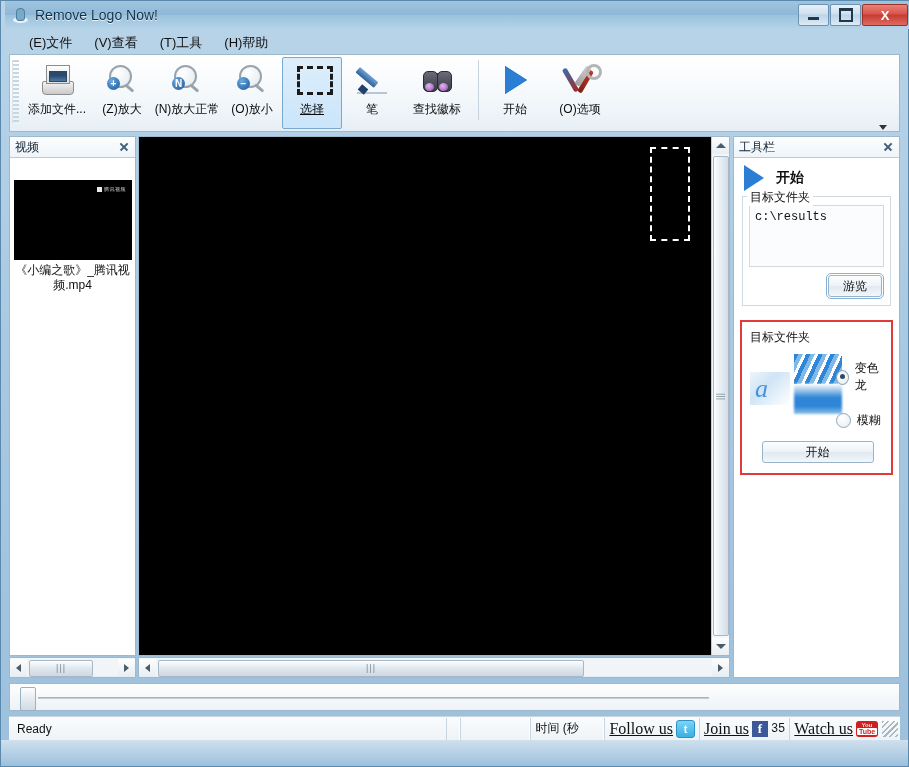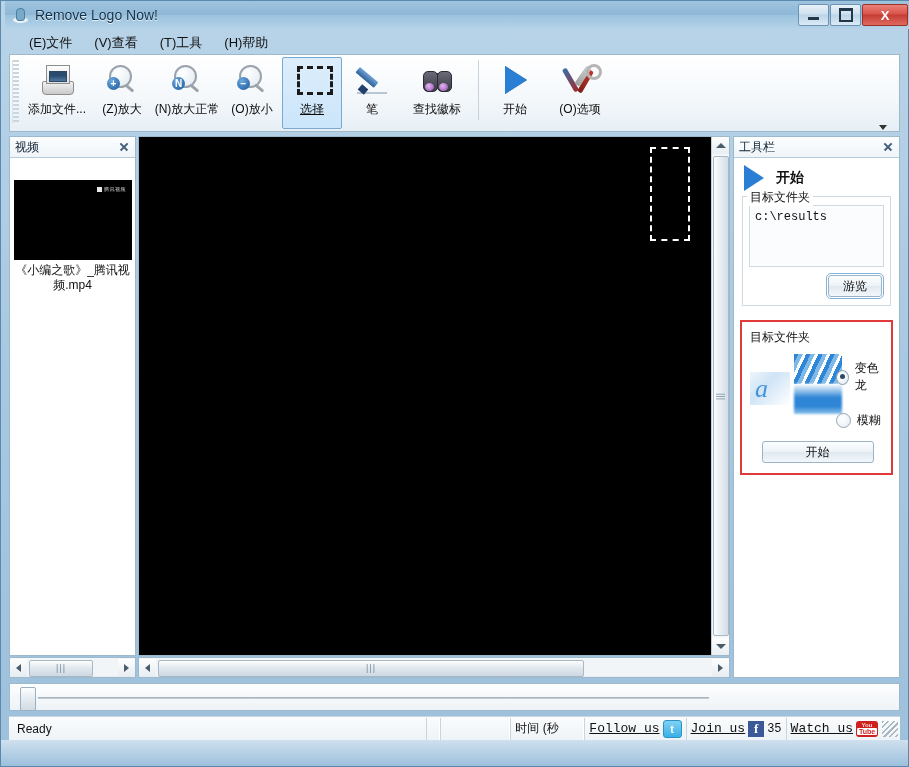--- a/index.html
+++ b/index.html
@@ -430,21 +430,21 @@
     font-size:12px; color:#111; box-sizing:border-box;
   }
   .sb-cell.thin { width: 14px; }
   .sb-cell.med { width: 70px; }
   .sb-cell.time { width: 74px; padding-left:4px; justify-content:flex-start; white-space:nowrap;}
   .social {
     display:flex; align-items:center; gap:3px; padding: 0 4px; height: 22px;
     border-left:1px solid #c9d5de;
   }
   .social a {
-    font-family: Liberation Mono, monospace; font-size:13px; color:#111;
+    font-family: Liberation Serif, serif; font-size:16px; color:#111;
     text-decoration: underline; white-space:nowrap;
   }
   .ic-twitter {
     width:17px; height:16px; border-radius:3px;
     background: linear-gradient(to bottom,#7fd2f5,#39b0e5);
     border:1px solid #2a93c4; color:#fff; font-size:11px; font-weight:bold;
     display:flex; align-items:center; justify-content:center;
   }
   .ic-facebook {
     width:16px; height:16px;

